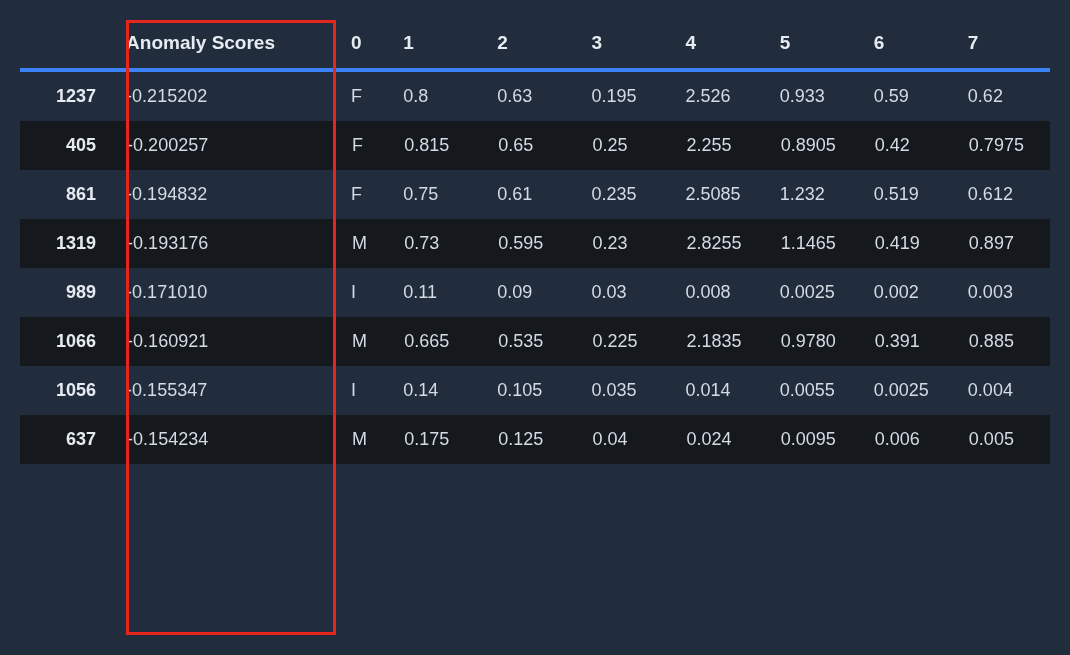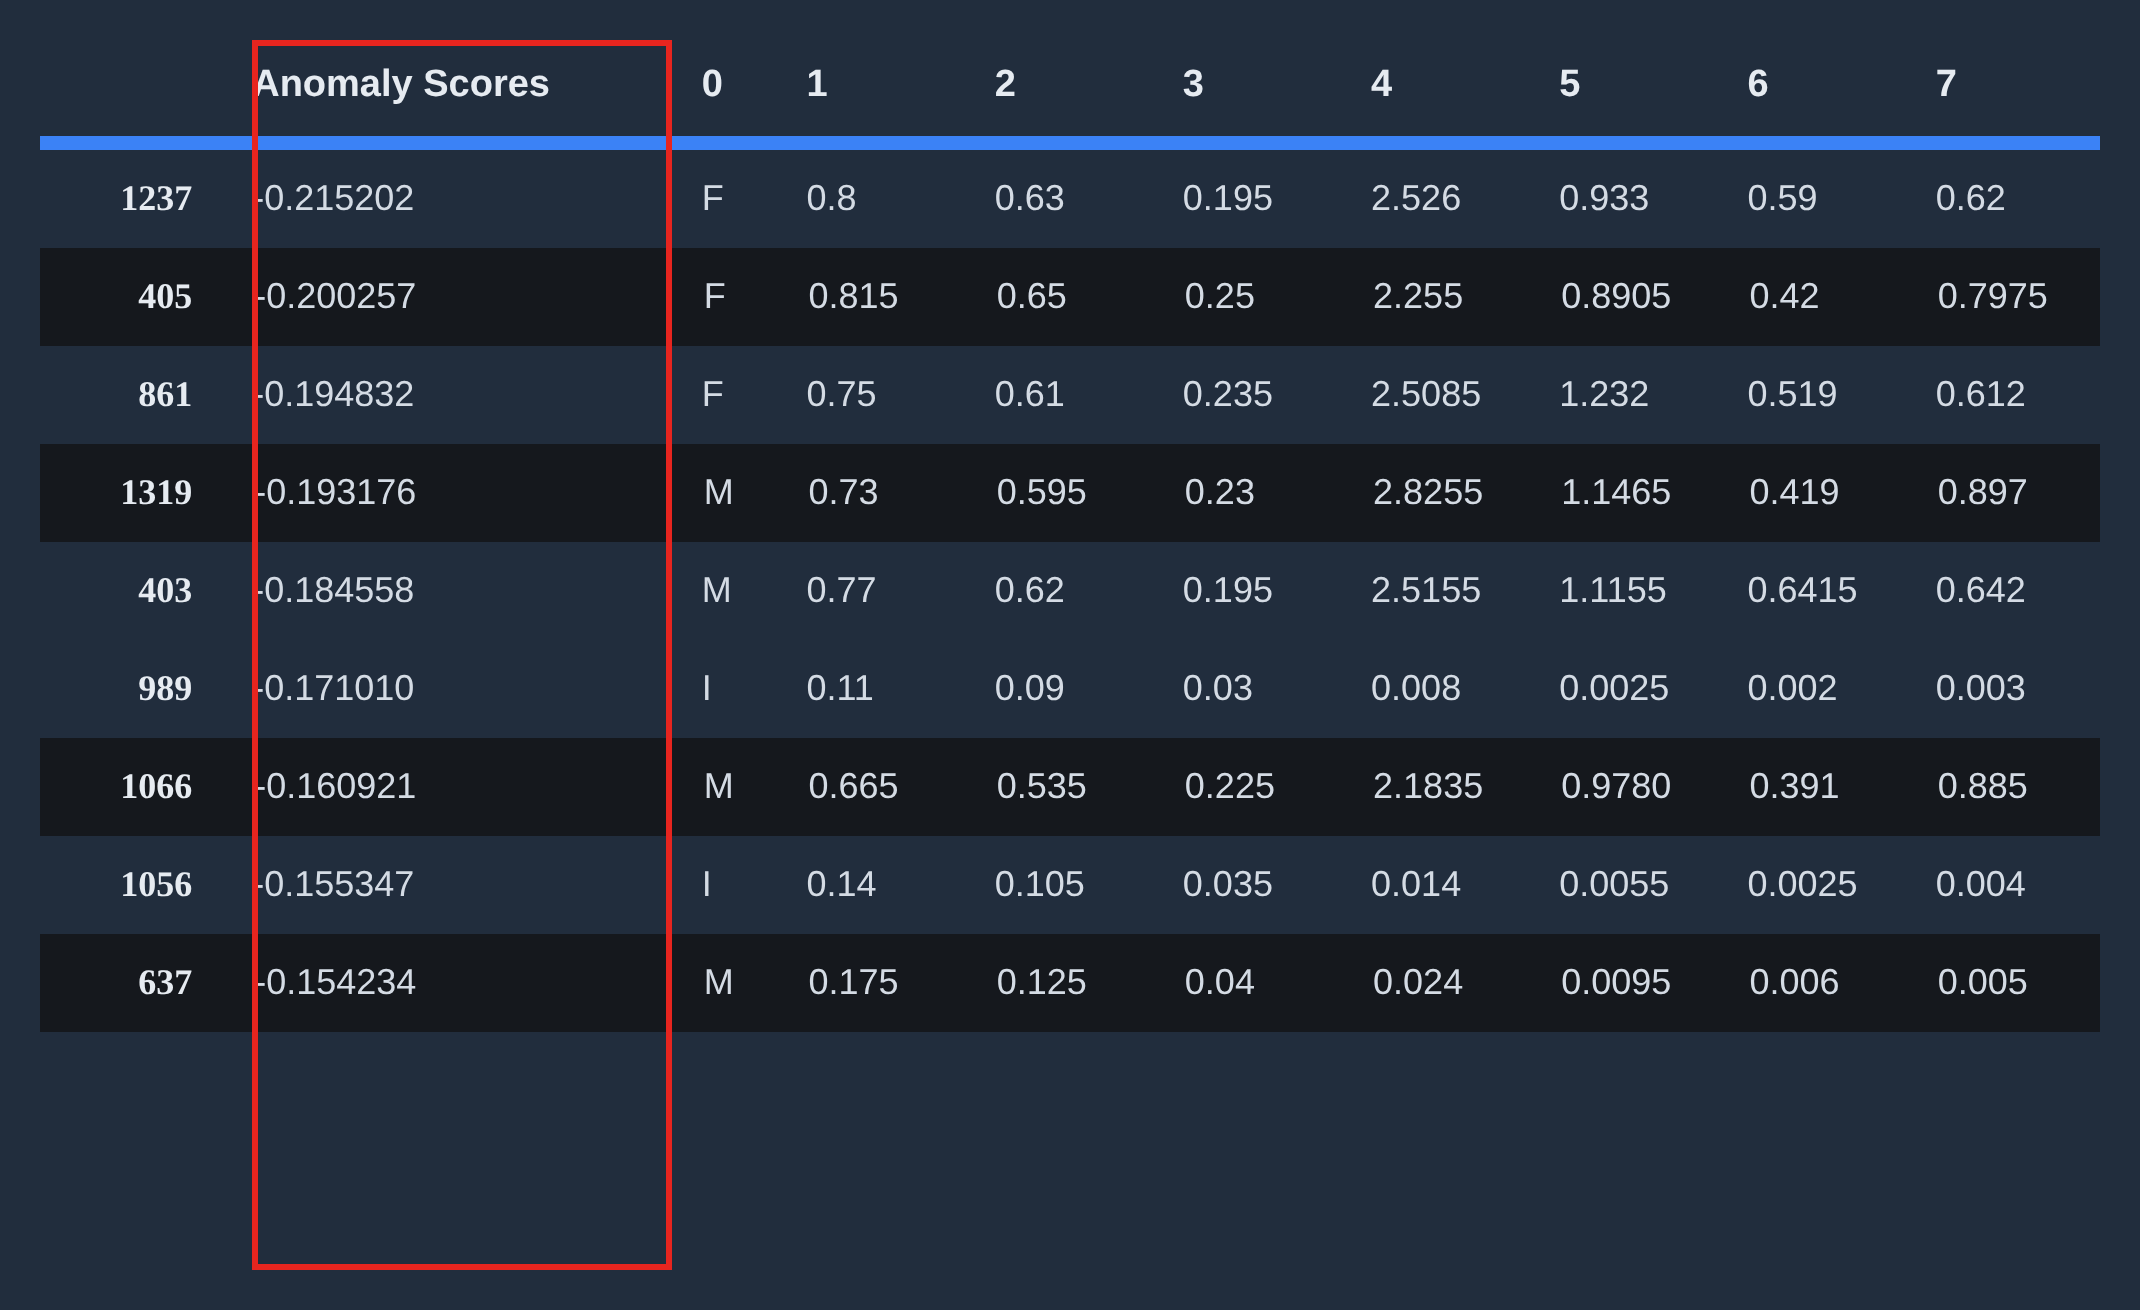--- a/index.html
+++ b/index.html
@@ -24,38 +24,37 @@
   col.idx   { width: 90px; }
   col.anom  { width: 215px; }
   col.c0    { width: 50px; }
   col.cn    { width: 90px; }
 
   thead th {
     text-align: left;
     font-weight: 700;
     color: #e6ebf1;
     padding: 14px 10px 14px 12px;
-    border-bottom: 7px solid #3b82f6;
+    border-bottom: 4px solid #3b82f6;
     font-size: 19px;
     white-space: nowrap;
   }
   tbody td, tbody th {
     padding: 14px 10px 14px 12px;
     text-align: left;
     font-size: 18px;
     white-space: nowrap;
     color: #d4dbe4;
     border: none;
   }
   tbody th.rowhead {
     text-align: right;
     font-weight: 700;
     padding-right: 18px;
     color: #e6ebf1;
-    font-family: Liberation Serif, serif;
   }
   tbody tr.even td, tbody tr.even th {
     background: #15181d;
     padding-left: 13px;
   }
   tbody tr.odd td, tbody tr.odd th {
     background: transparent;
   }
 
   .highlight-box {
@@ -144,32 +143,20 @@
           <td>M</td>
           <td>0.73</td>
           <td>0.595</td>
           <td>0.23</td>
           <td>2.8255</td>
           <td>1.1465</td>
           <td>0.419</td>
           <td>0.897</td>
         </tr>
         <tr class="odd">
-          <th class="rowhead">403</th>
-          <td>-0.184558</td>
-          <td>M</td>
-          <td>0.77</td>
-          <td>0.62</td>
-          <td>0.195</td>
-          <td>2.5155</td>
-          <td>1.1155</td>
-          <td>0.6415</td>
-          <td>0.642</td>
-        </tr>
-        <tr class="odd">
           <th class="rowhead">989</th>
           <td>-0.171010</td>
           <td>I</td>
           <td>0.11</td>
           <td>0.09</td>
           <td>0.03</td>
           <td>0.008</td>
           <td>0.0025</td>
           <td>0.002</td>
           <td>0.003</td>

